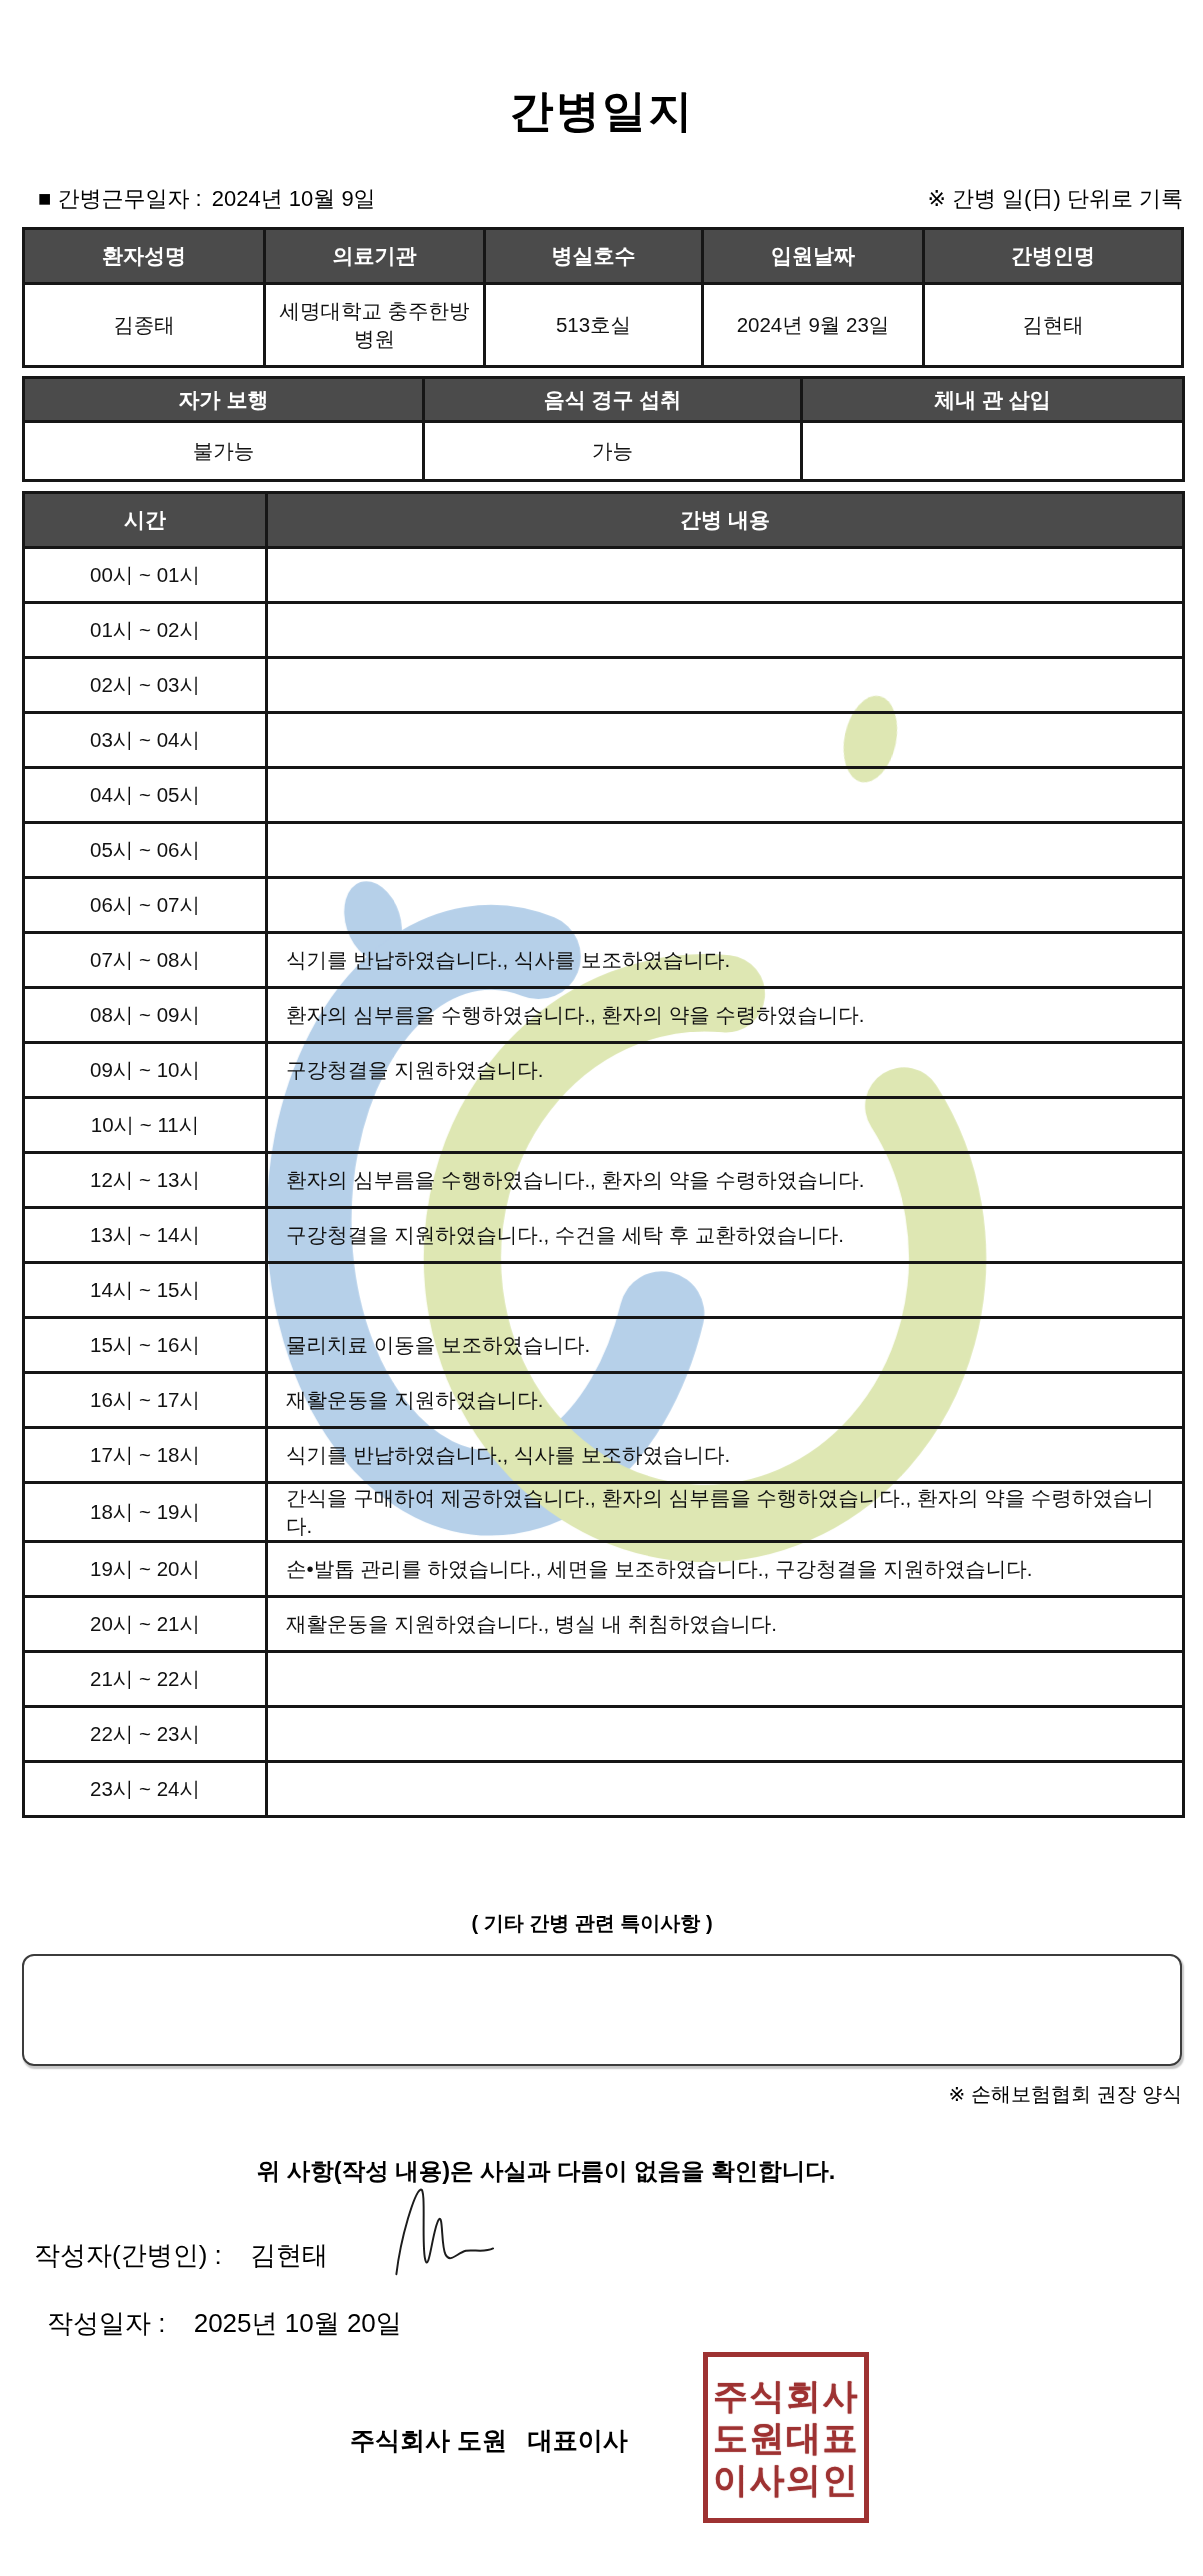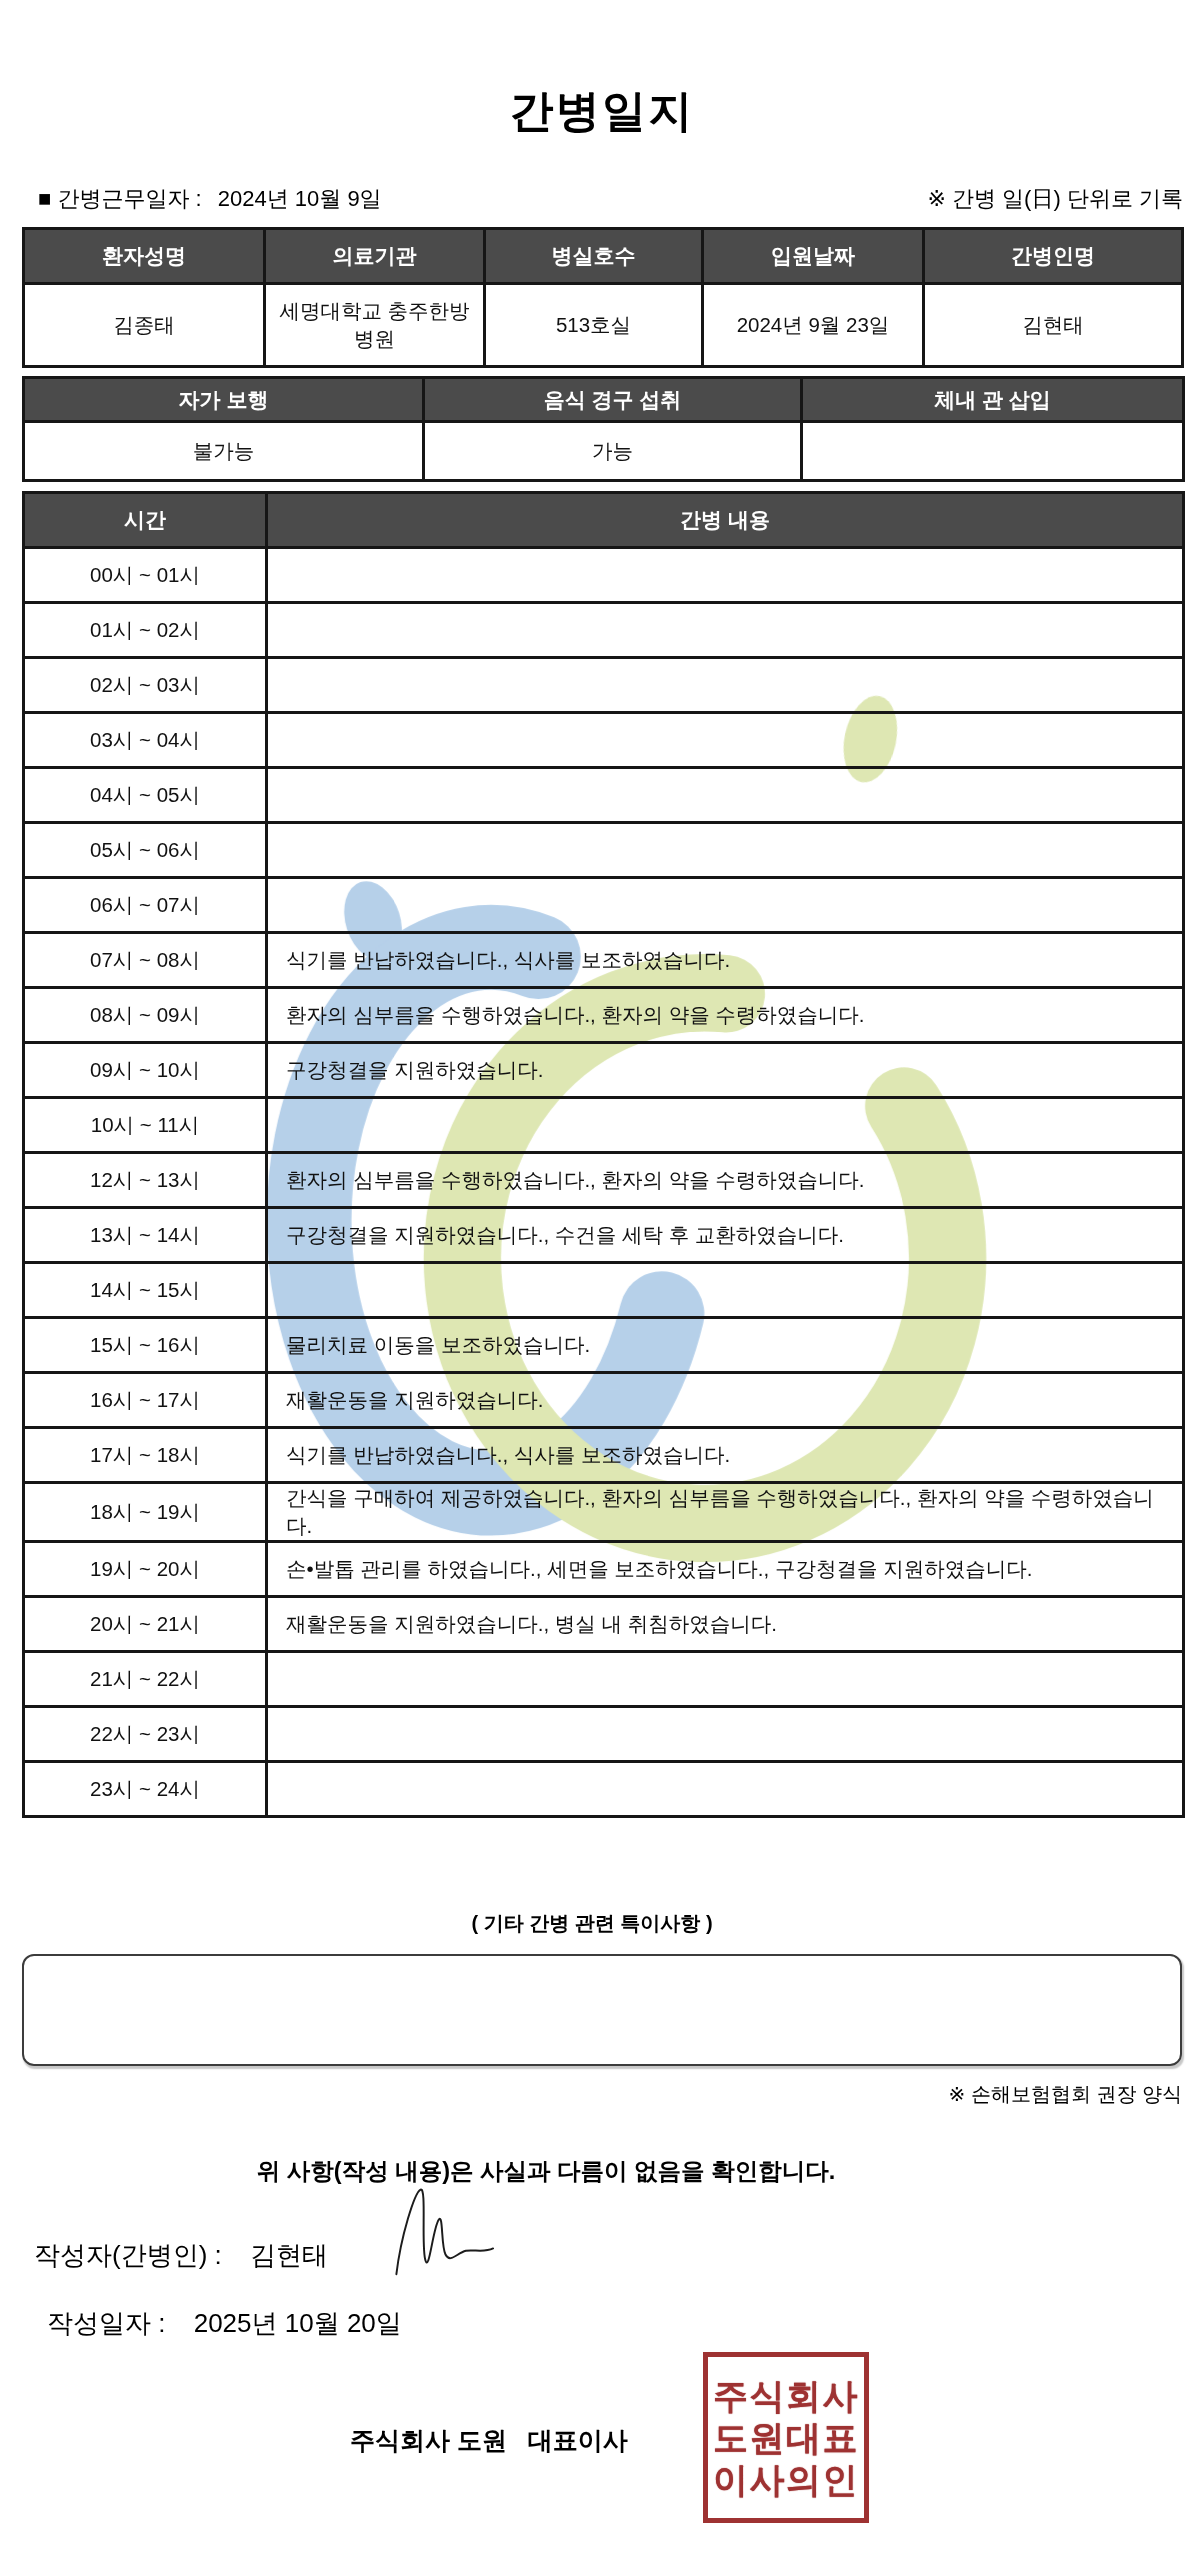--- a/index.html
+++ b/index.html
@@ -19,21 +19,21 @@
   .content { z-index:2; }
 
   h1.doc-title {
     left:0; top:82px; width:1204px;
     text-align:center;
     font-size:44px; font-weight:800; letter-spacing:2.3px;
     color:#000;
   }
   .meta-line { top:184px; left:38px; width:1145px; font-size:22px; color:#000; }
   .meta-left  { float:left; }
-  .meta-left .lbl { margin-right:10px; }
+  .meta-left .lbl { margin-right:4px; }
   .meta-right { float:right; }
 
   table { border-collapse:collapse; table-layout:fixed; background:transparent; }
   table.frm { border:3.8px solid #161616; }
   .frm th, .frm td { border:3px solid #161616; overflow:hidden; }
   .frm th {
     background:#4b4b4b; color:#ffffff;
     font-weight:700; font-size:21px; text-align:center;
   }
   .frm td { font-size:20.5px; text-align:center; background:transparent; }

